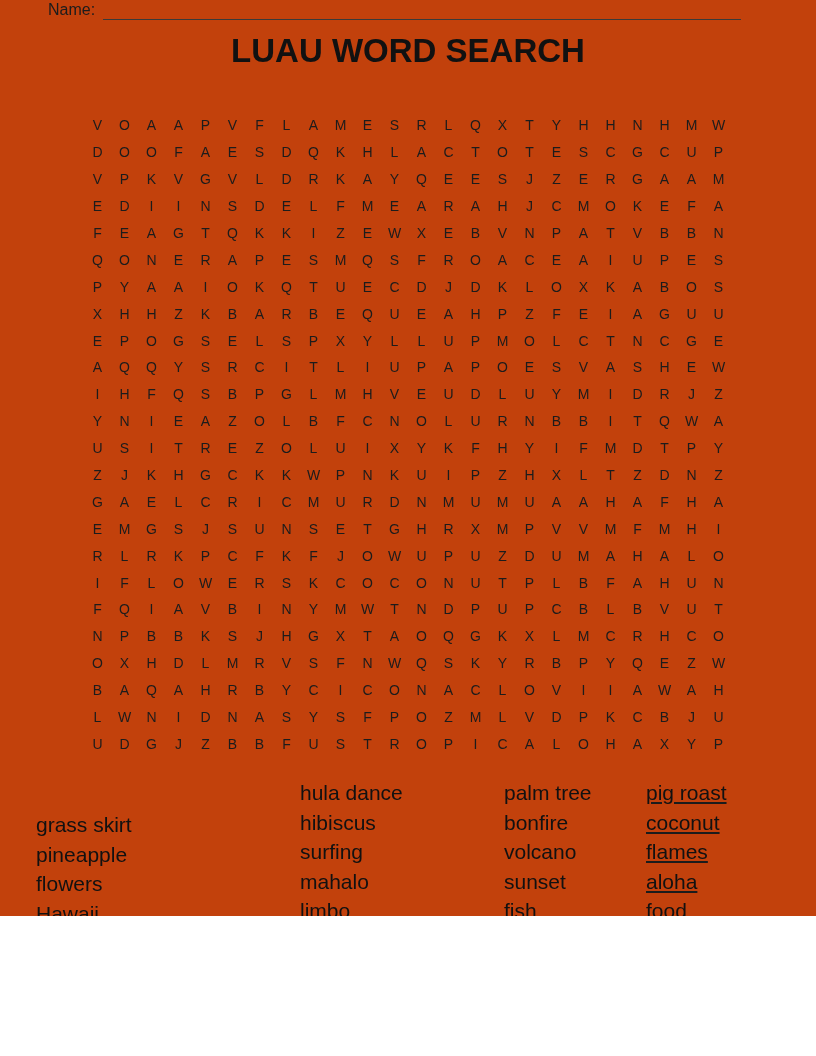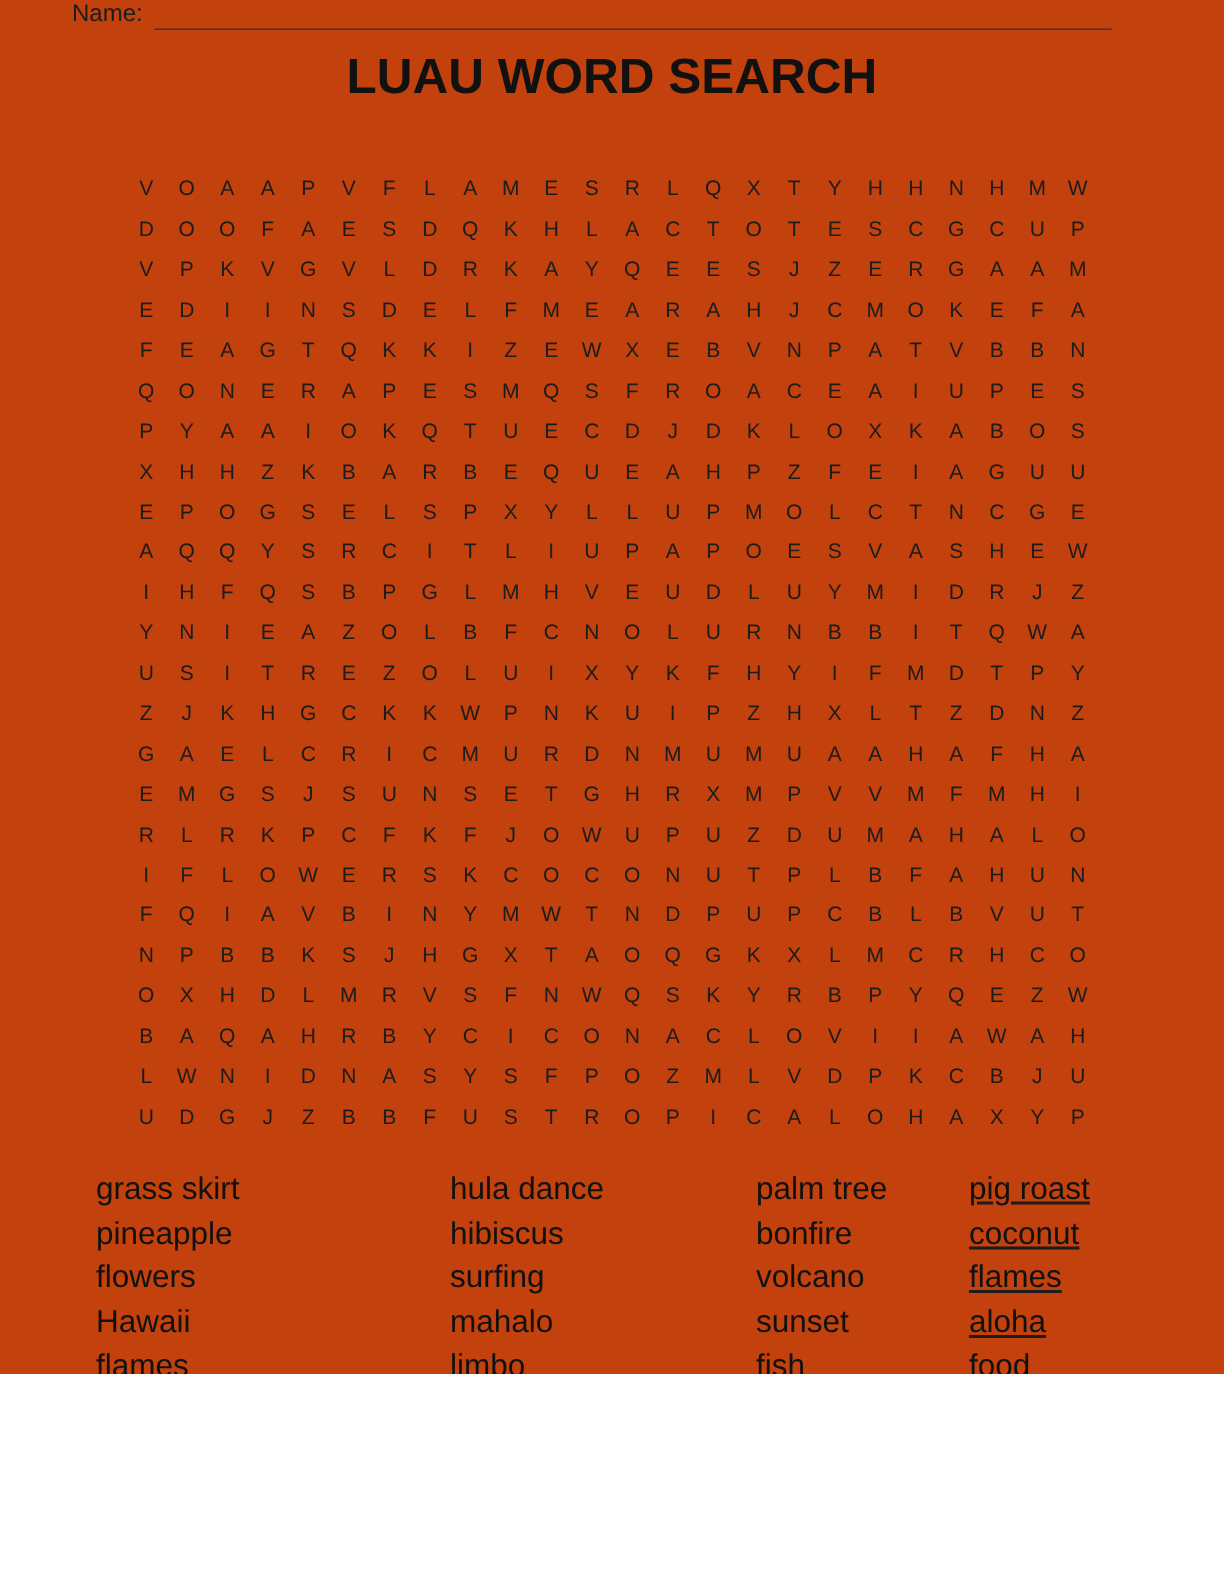--- a/index.html
+++ b/index.html
@@ -671,21 +671,21 @@
       <span class="grid-cell">L</span>
       <span class="grid-cell">O</span>
       <span class="grid-cell">H</span>
       <span class="grid-cell">A</span>
       <span class="grid-cell">X</span>
       <span class="grid-cell">Y</span>
       <span class="grid-cell">P</span>
     </div>
 
   <div class="word-list" id="word-list">
-      <div class="word-col" style="left: 64px;">
+      <div class="word-col" style="left: 36px; margin-top: 32px;">
         <div class="word-item">grass skirt</div>
         <div class="word-item">pineapple</div>
         <div class="word-item">flowers</div>
         <div class="word-item">Hawaii</div>
         <div class="word-item">flames</div>
         <div class="word-item">luau</div>
       </div>
       <div class="word-col" style="left: 268px; margin-left: 32px;">
         <div class="word-item">hula dance</div>
         <div class="word-item">hibiscus</div>

